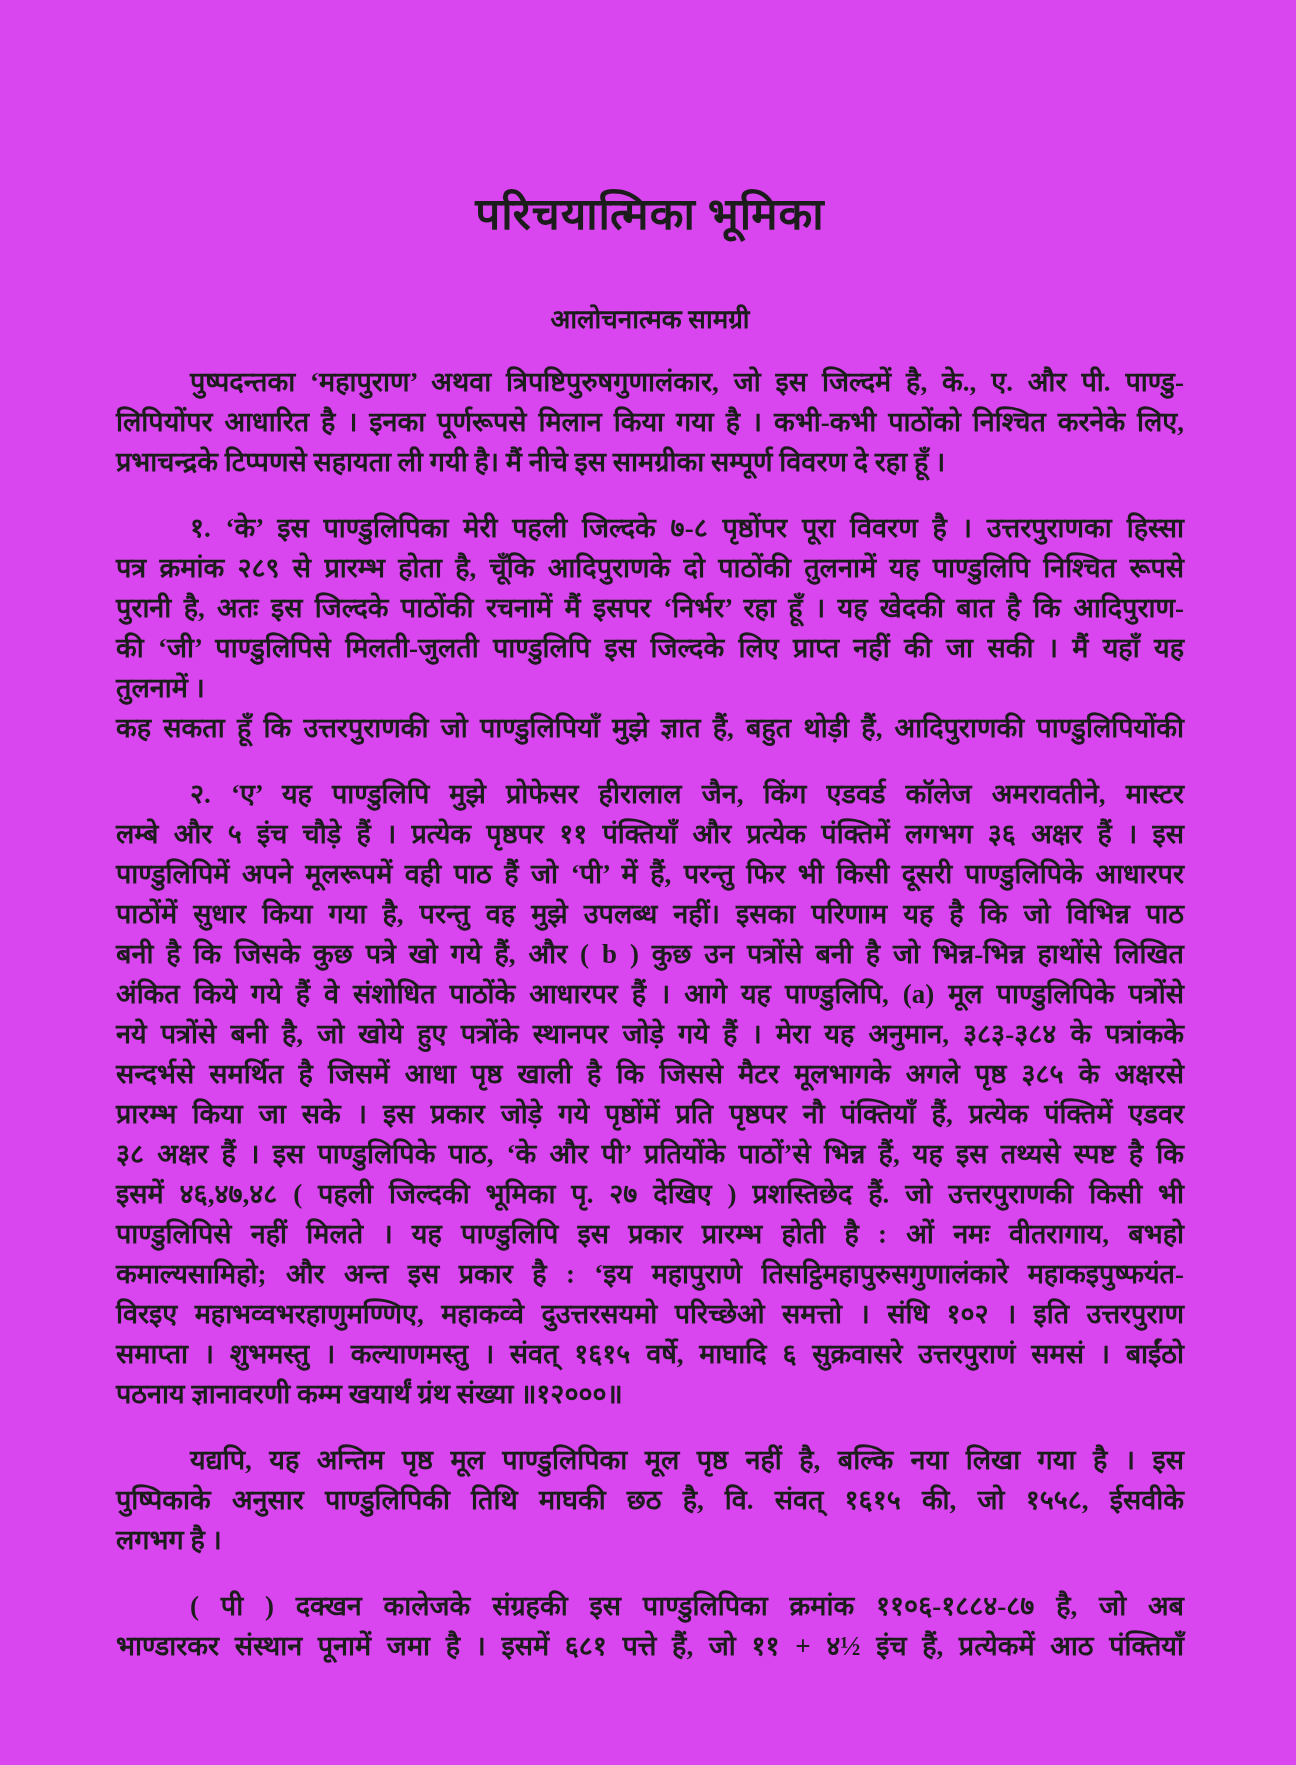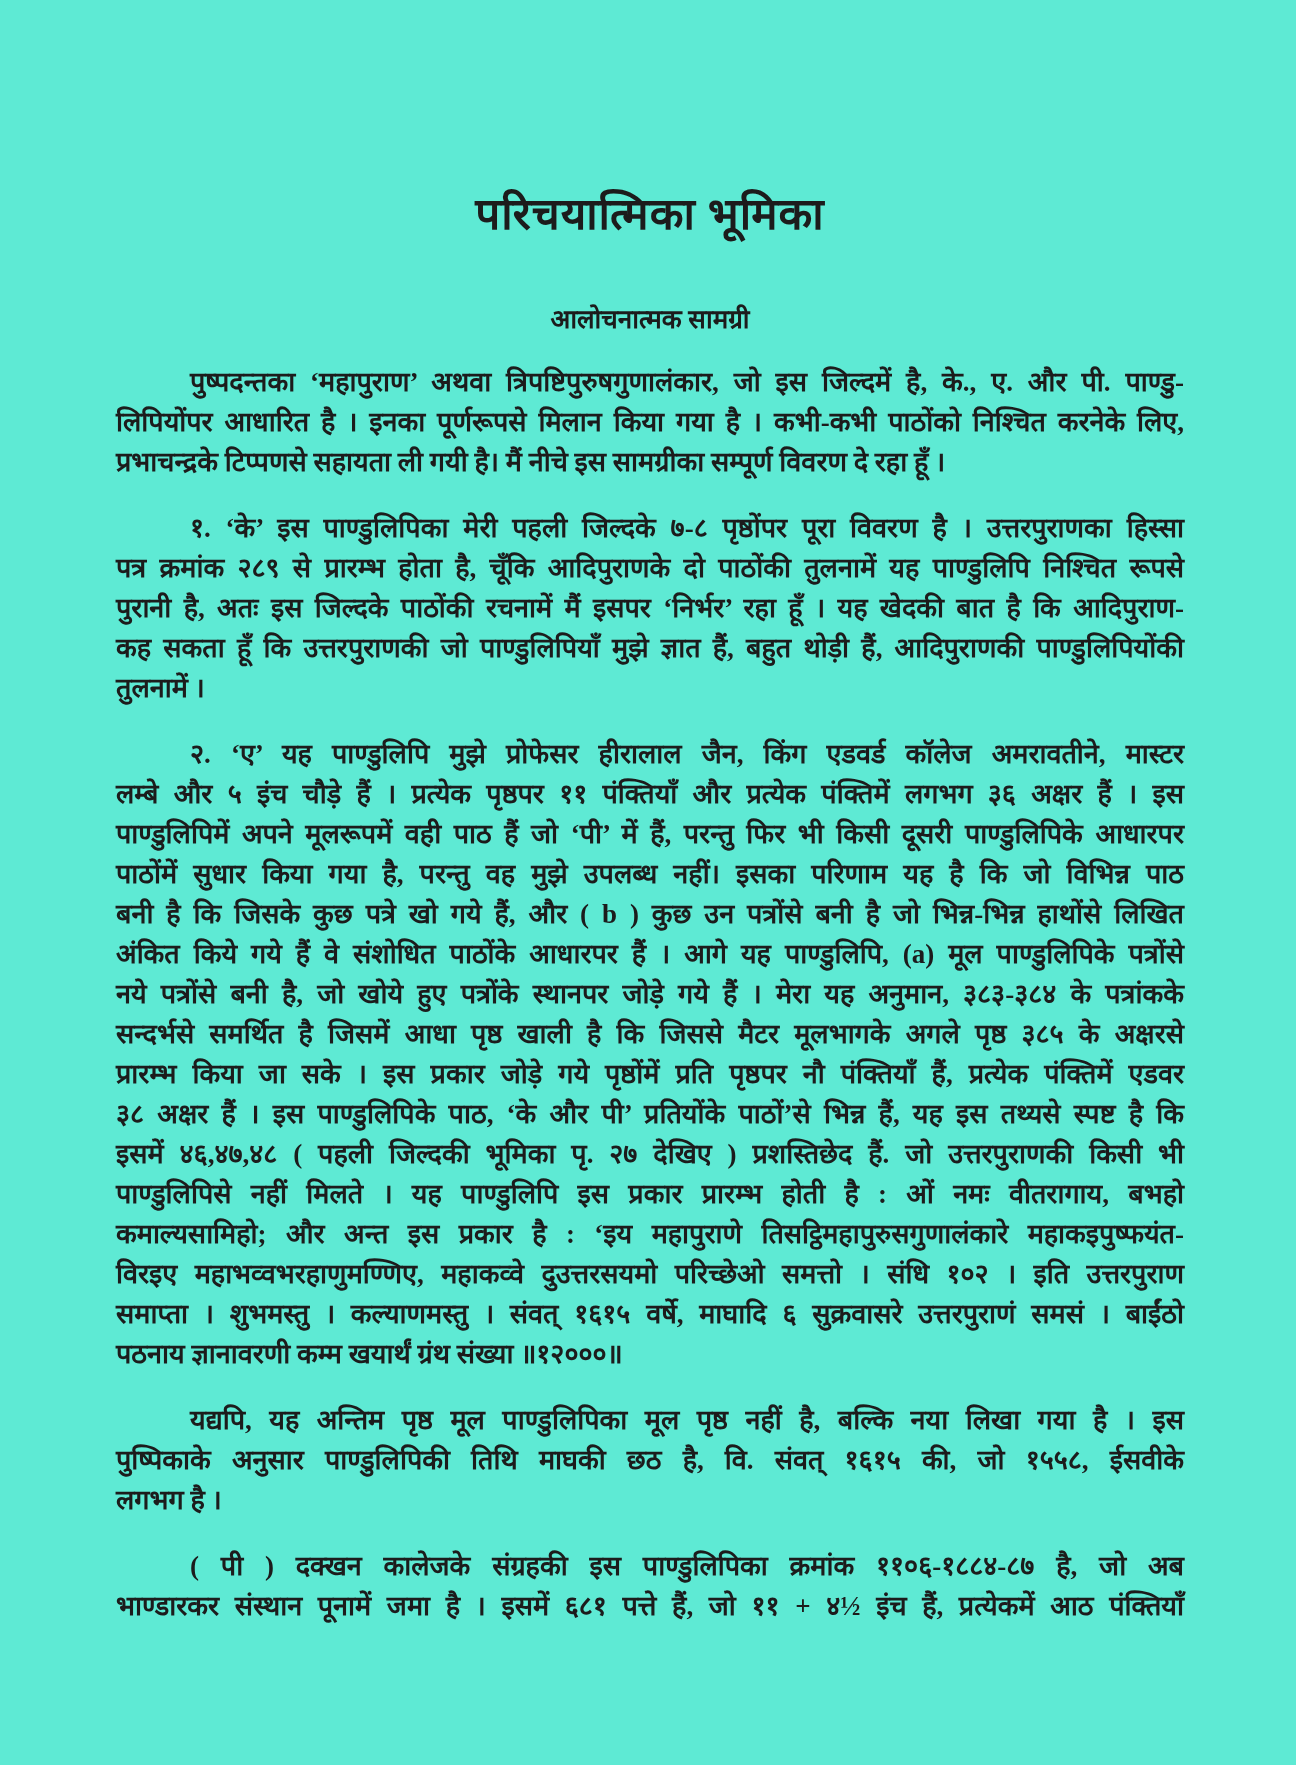--- a/index.html
+++ b/index.html
@@ -5,21 +5,21 @@
   html, body {
     margin: 0;
     padding: 0;
     background: #e8e8e4;
   }
   .page {
     position: relative;
     width: 1296px;
     height: 1765px;
     margin: 0 auto;
-    background: #5eead4;
+    background: #d946ef;
     color: #1c1c1c;
     font-family: "Liberation Serif", "DejaVu Serif", serif;
     box-sizing: border-box;
     padding: 182px 112px 40px 116px;
     overflow: hidden;
   }
   .page-title {
     text-align: center;
     font-size: 44px;
     font-weight: bold;
@@ -70,22 +70,23 @@
   <div class="paragraphs">
       <div class="para">
         <div class="line first-indent">पुष्पदन्तका ‘महापुराण’ अथवा त्रिपष्टिपुरुषगुणालंकार, जो इस जिल्दमें है, के., ए. और पी. पाण्डु-</div>
         <div class="line">लिपियोंपर आधारित है । इनका पूर्णरूपसे मिलान किया गया है । कभी-कभी पाठोंको निश्चित करनेके लिए,</div>
         <div class="line last">प्रभाचन्द्रके टिप्पणसे सहायता ली गयी है। मैं नीचे इस सामग्रीका सम्पूर्ण विवरण दे रहा हूँ ।</div>
       </div>
       <div class="para">
         <div class="line first-indent">१. ‘के’ इस पाण्डुलिपिका मेरी पहली जिल्दके ७-८ पृष्ठोंपर पूरा विवरण है । उत्तरपुराणका हिस्सा</div>
         <div class="line">पत्र क्रमांक २८९ से प्रारम्भ होता है, चूँकि आदिपुराणके दो पाठोंकी तुलनामें यह पाण्डुलिपि निश्चित रूपसे</div>
         <div class="line">पुरानी है, अतः इस जिल्दके पाठोंकी रचनामें मैं इसपर ‘निर्भर’ रहा हूँ । यह खेदकी बात है कि आदिपुराण-</div>
+        <div class="line">की ‘जी’ पाण्डुलिपिसे मिलती-जुलती पाण्डुलिपि इस जिल्दके लिए प्राप्त नहीं की जा सकी । मैं यहाँ यह</div>
+        <div class="line last">तुलनामें ।</div>
         <div class="line">कह सकता हूँ कि उत्तरपुराणकी जो पाण्डुलिपियाँ मुझे ज्ञात हैं, बहुत थोड़ी हैं, आदिपुराणकी पाण्डुलिपियोंकी</div>
-        <div class="line last">तुलनामें ।</div>
       </div>
       <div class="para">
         <div class="line first-indent">२. ‘ए’ यह पाण्डुलिपि मुझे प्रोफेसर हीरालाल जैन, किंग एडवर्ड कॉलेज अमरावतीने, मास्टर</div>
         <div class="line">लम्बे और ५ इंच चौड़े हैं । प्रत्येक पृष्ठपर ११ पंक्तियाँ और प्रत्येक पंक्तिमें लगभग ३६ अक्षर हैं । इस</div>
         <div class="line">पाण्डुलिपिमें अपने मूलरूपमें वही पाठ हैं जो ‘पी’ में हैं, परन्तु फिर भी किसी दूसरी पाण्डुलिपिके आधारपर</div>
         <div class="line">पाठोंमें सुधार किया गया है, परन्तु वह मुझे उपलब्ध नहीं। इसका परिणाम यह है कि जो विभिन्न पाठ</div>
         <div class="line">बनी है कि जिसके कुछ पत्रे खो गये हैं, और ( b ) कुछ उन पत्रोंसे बनी है जो भिन्न-भिन्न हाथोंसे लिखित</div>
         <div class="line">अंकित किये गये हैं वे संशोधित पाठोंके आधारपर हैं । आगे यह पाण्डुलिपि, (a) मूल पाण्डुलिपिके पत्रोंसे</div>
         <div class="line">नये पत्रोंसे बनी है, जो खोये हुए पत्रोंके स्थानपर जोड़े गये हैं । मेरा यह अनुमान, ३८३-३८४ के पत्रांकके</div>
         <div class="line">सन्दर्भसे समर्थित है जिसमें आधा पृष्ठ खाली है कि जिससे मैटर मूलभागके अगले पृष्ठ ३८५ के अक्षरसे</div>

